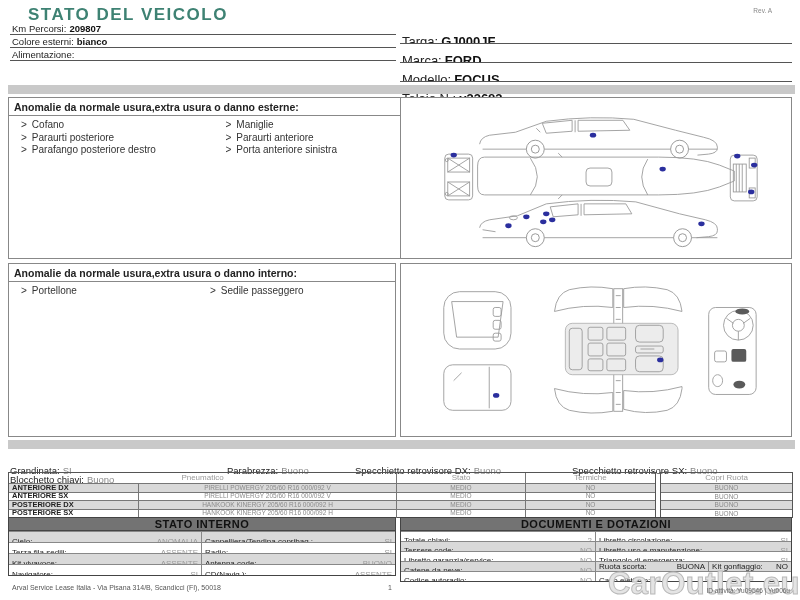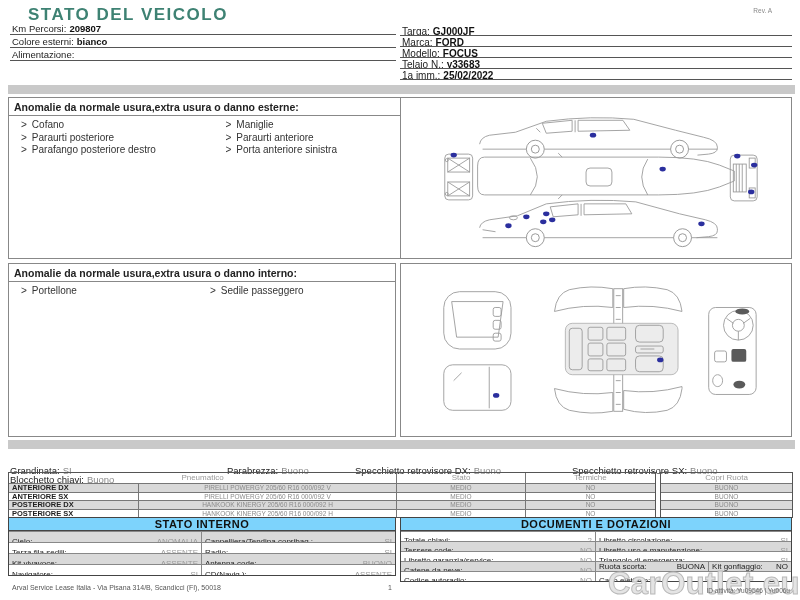--- a/index.html
+++ b/index.html
@@ -6,21 +6,21 @@
   html,body { width:800px; height:600px; }
   body { font-family:"Liberation Sans", sans-serif; background:#fff; color:#222; position:relative; overflow:hidden; }
 
   .title { position:absolute; left:28px; top:5px; font-size:17px; font-weight:bold; letter-spacing:1.5px; color:#3E8273; }
   .rev   { position:absolute; right:28px; top:7px; font-size:6.5px; color:#888; }
 
   
   .fields-left  { position:absolute; left:10px;  top:22px; width:386px; }
   .fields-right { position:absolute; left:400px; top:25px; width:392px; }
   .field-row { border-bottom:1px solid #555; font-size:9.5px; padding:1px 2px 0 2px; height:13px; white-space:nowrap; overflow:hidden; }
-  .fields-right .field-row { height:11px; font-size:10px; }
+  .fields-right .field-row { height:11px; font-size:13px;margin-top:8px; }
   .field-row .lbl { color:#222; }
   .field-row .val { font-weight:bold; color:#111; margin-left:3px; }
 
   .gray-bar { position:absolute; left:8px; right:5px; height:9px; background:#c9c9c9; }
   #bar1 { top:85px; } #bar2 { top:440px; }
 
   .panel { position:absolute; border:1px solid #888; background:#fff; }
   #ext-text { left:8px;  top:97px;  width:419px; height:162px; }
   #ext-diag { left:400px; top:97px; width:392px; height:162px; }
   #int-text { left:8px;  top:263px; width:388px; height:174px; }
@@ -36,39 +36,39 @@
   .summary { position:absolute; left:10px; top:465px; width:784px; height:20px; font-size:9.5px; }
   .summary .item { position:absolute; top:0; white-space:nowrap; }
   .summary .item .lbl { color:#222; }
   .summary .item .val { color:#8a8a8a; margin-left:3px; }
   #sum-0 { left:0; } #sum-1 { left:217px; } #sum-2 { left:345px; } #sum-3 { left:562px; }
   .summary .line2 { position:absolute; left:0; top:9px; white-space:nowrap; }
   .summary .line2 .val { color:#8a8a8a; margin-left:3px; }
 
   
   .tire-table { position:absolute; left:8px; top:472px; width:648px; border:1px solid #555; font-size:7px; }
-  .tt-row { display:flex; height:8.5px; line-height:8.5px; border-top:1px solid #777; }
+  .tt-row { display:flex; height:8.5px; line-height:8.5px; border-top:1px solid #777;align-items:center; }
   .tt-head { border-top:none; color:#9a9a9a; font-size:8px; height:10px; line-height:10px; }
   .tt-c-pos   { width:130px; font-weight:bold; font-size:7.5px; padding-left:3px; border-right:1px solid #777; }
   .tt-c-model { width:258px; text-align:center; color:#8a8a8a; font-size:6.5px; border-right:1px solid #777; }
   .tt-c-pneu  { width:388px; text-align:center; border-right:1px solid #777; }
   .tt-c-stato, .tt-c-term { width:129px; text-align:center; color:#8a8a8a; font-size:6.5px; }
   .tt-c-stato { border-right:1px solid #777; }
   .tt-head .tt-c-stato, .tt-head .tt-c-term { color:#9a9a9a; font-size:8px; }
   .tt-shade { background:#d9d9d9; }
 
   .copri-table { position:absolute; left:660px; top:472px; width:133px; border:1px solid #555; font-size:7px; }
   .cp-row { height:8.5px; line-height:8.5px; text-align:center; color:#8a8a8a; font-size:6.5px; border-top:1px solid #777; }
   .cp-head { border-top:none; color:#9a9a9a; font-size:8px; height:10px; line-height:10px; }
 
   
   .btable { position:absolute; top:517px; border:1px solid #444; }
   #tbl-interno   { left:8px;  width:388px; }
   #tbl-documenti { left:400px; width:392px; }
-  .bt-title { background:#7dd3fc; border-bottom:1px solid #444; text-align:center; font-weight:bold; font-size:11px; height:13px; line-height:13px; letter-spacing:0.5px; color:#111; }
+  .bt-title { background:#737373; border-bottom:1px solid #444; text-align:center; font-weight:bold; font-size:11px; height:13px; line-height:13px; letter-spacing:0.5px; color:#111; }
   .bt-row { display:flex; height:11px; line-height:11px; font-size:8px; border-top:1px solid #888; }
   .bt-row:first-of-type { border-top:none; }
   #tbl-documenti .bt-row { height:10px; line-height:10px; }
   .bt-cell { width:50%; display:flex; justify-content:space-between; padding:4px 3px; overflow:hidden; white-space:nowrap; }
   .bt-cell.l { border-right:1px solid #888; }
   .bt-cell .lbl { color:#222; }
   .bt-cell .val { color:#999; }
   .bt-shade { background:#d9d9d9; }
   .bt-split { width:50%; display:flex; overflow:hidden; }
   .bt-split .sub1 { width:58%; display:flex; justify-content:space-between; padding:0 3px; border-right:1px solid #888; white-space:nowrap; overflow:hidden; }

